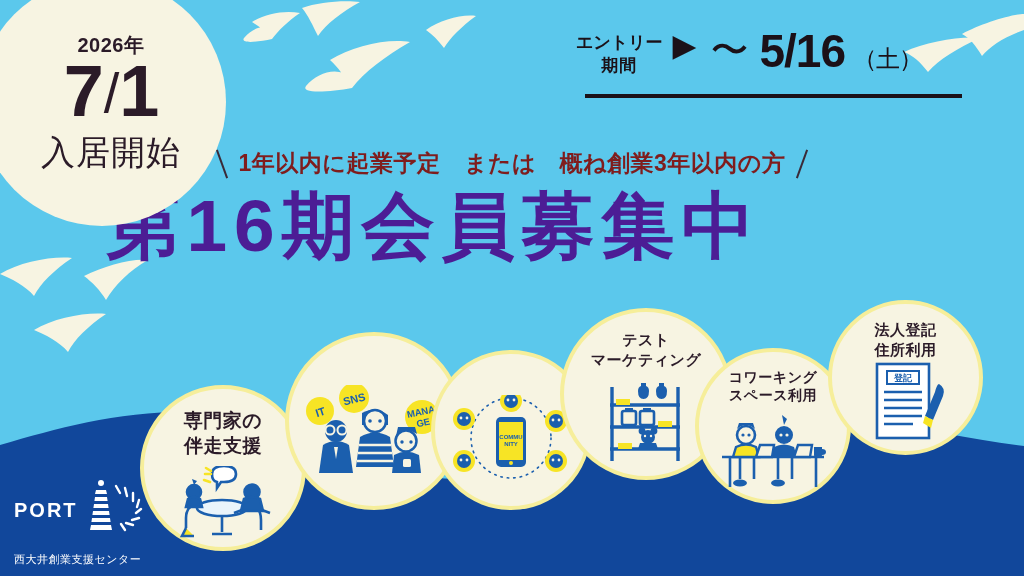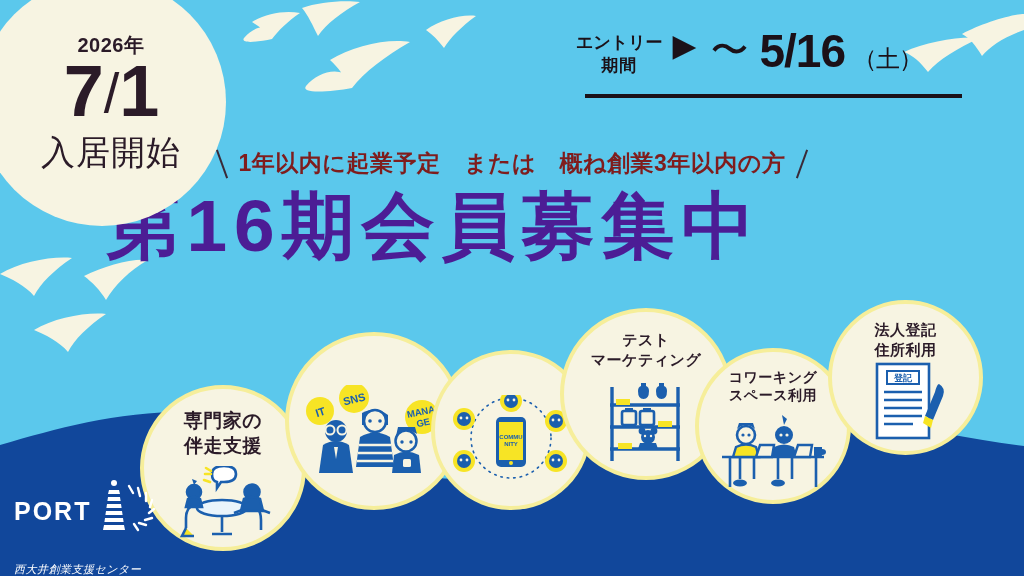--- a/index.html
+++ b/index.html
@@ -207,30 +207,29 @@
   
   #logo {
     position: absolute;
     left: 14px;
     top: 478px;
     z-index: 7;
     color: #ffffff;
   }
   #logo-row { display: flex; align-items: center; }
   #logo-words {
-    font-size: 25px;
+    font-size: 20px;
     font-weight: bold;
     line-height: 1.06;
     letter-spacing: 2px;
   }
   #logo-tag {
     font-size: 11px;
-    margin-top: 18px;
+    margin-top: 8px;
     letter-spacing: 0.5px;
-    font-style: italic;
   }
   #logo-mark { margin-left: 6px; }
 </style>
 </head>
 <body>
 
 <div id="banner">
 
   <svg class="layer" viewBox="0 0 1024 576" preserveAspectRatio="none">
     <rect x="0" y="0" width="1024" height="576" fill="#5BC8EC"></rect>

